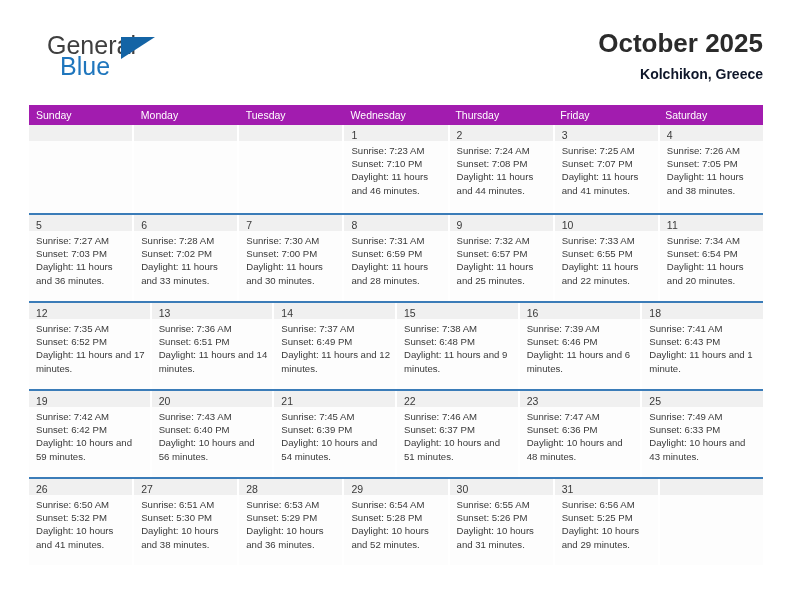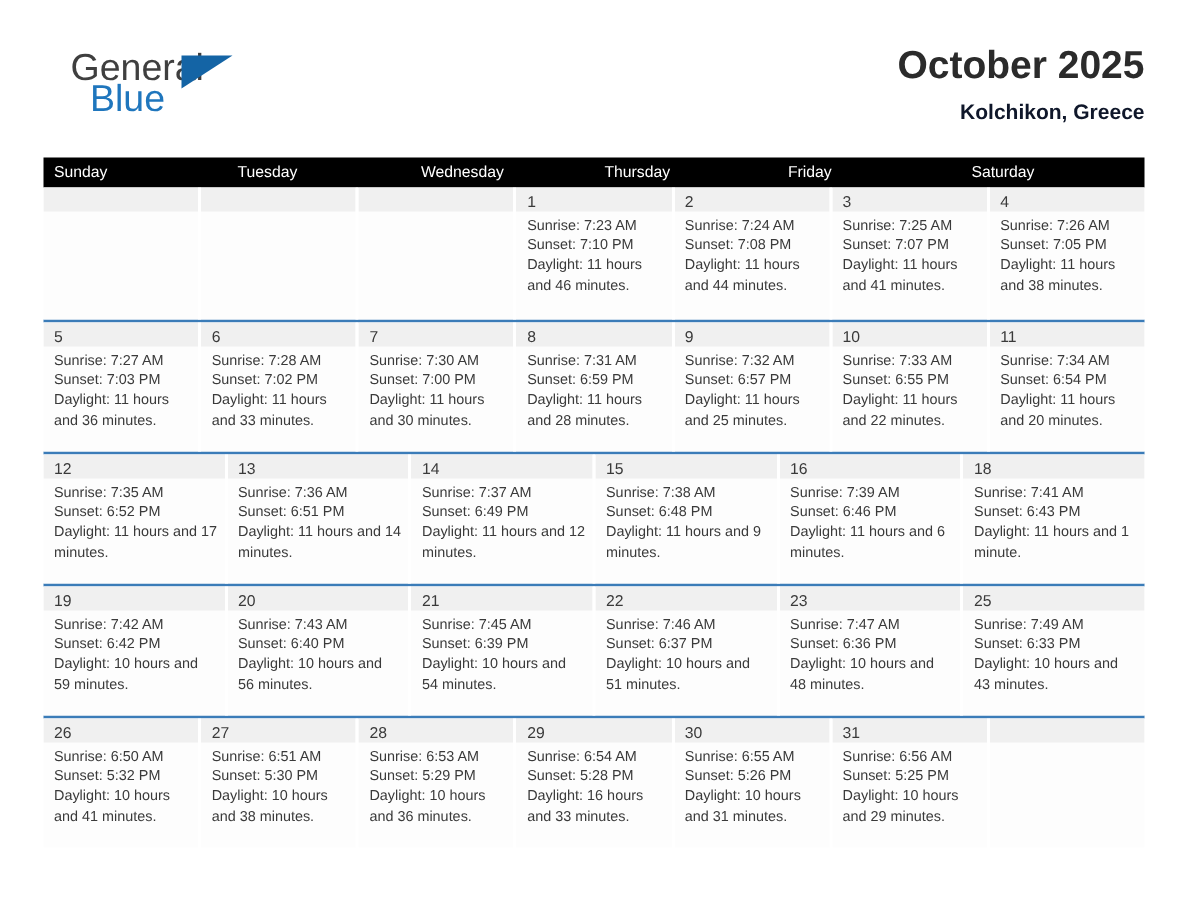--- a/index.html
+++ b/index.html
@@ -88,21 +88,21 @@
 
   
   .calendar {
     position: absolute;
     left: 29px;
     top: 105px;
     width: 734px;
   }
   .weekdays {
     display: flex;
-    background: #000000;
+    background: #a21caf;
     height: 20px;
   }
   .weekday {
     flex: 1 1 0;
     color: #ffffff;
     font-size: 10.5px;
     line-height: 20px;
     padding-left: 7px;
     box-sizing: border-box;
     white-space: nowrap;
@@ -166,20 +166,21 @@
     </div>
     <div class="title-block">
       <div class="cal-title">October 2025</div>
       <div class="cal-subtitle">Kolchikon, Greece</div>
     </div>
   </div>
 
   <div class="calendar">
     <div class="weekdays">
         <div class="weekday">Sunday</div>
+        <div class="weekday">Monday</div>
         <div class="weekday">Tuesday</div>
         <div class="weekday">Wednesday</div>
         <div class="weekday">Thursday</div>
         <div class="weekday">Friday</div>
         <div class="weekday">Saturday</div>
       </div>
     <div id="weeks-container">
         <div class="week">
           <div class="day empty">
             <div class="daynum-strip"><span class="daynum"></span></div>
@@ -404,21 +405,21 @@
               <div class="day-line">Sunrise: 6:53 AM</div>
               <div class="day-line">Sunset: 5:29 PM</div>
               <div class="day-line wrap">Daylight: 10 hours and 36 minutes.</div>
             </div>
           </div>
           <div class="day">
             <div class="daynum-strip"><span class="daynum">29</span></div>
             <div class="day-body">
               <div class="day-line">Sunrise: 6:54 AM</div>
               <div class="day-line">Sunset: 5:28 PM</div>
-              <div class="day-line wrap">Daylight: 16 hours and 33 minutes.</div>
+              <div class="day-line wrap">Daylight: 10 hours and 52 minutes.</div>
             </div>
           </div>
           <div class="day">
             <div class="daynum-strip"><span class="daynum">30</span></div>
             <div class="day-body">
               <div class="day-line">Sunrise: 6:55 AM</div>
               <div class="day-line">Sunset: 5:26 PM</div>
               <div class="day-line wrap">Daylight: 10 hours and 31 minutes.</div>
             </div>
           </div>

